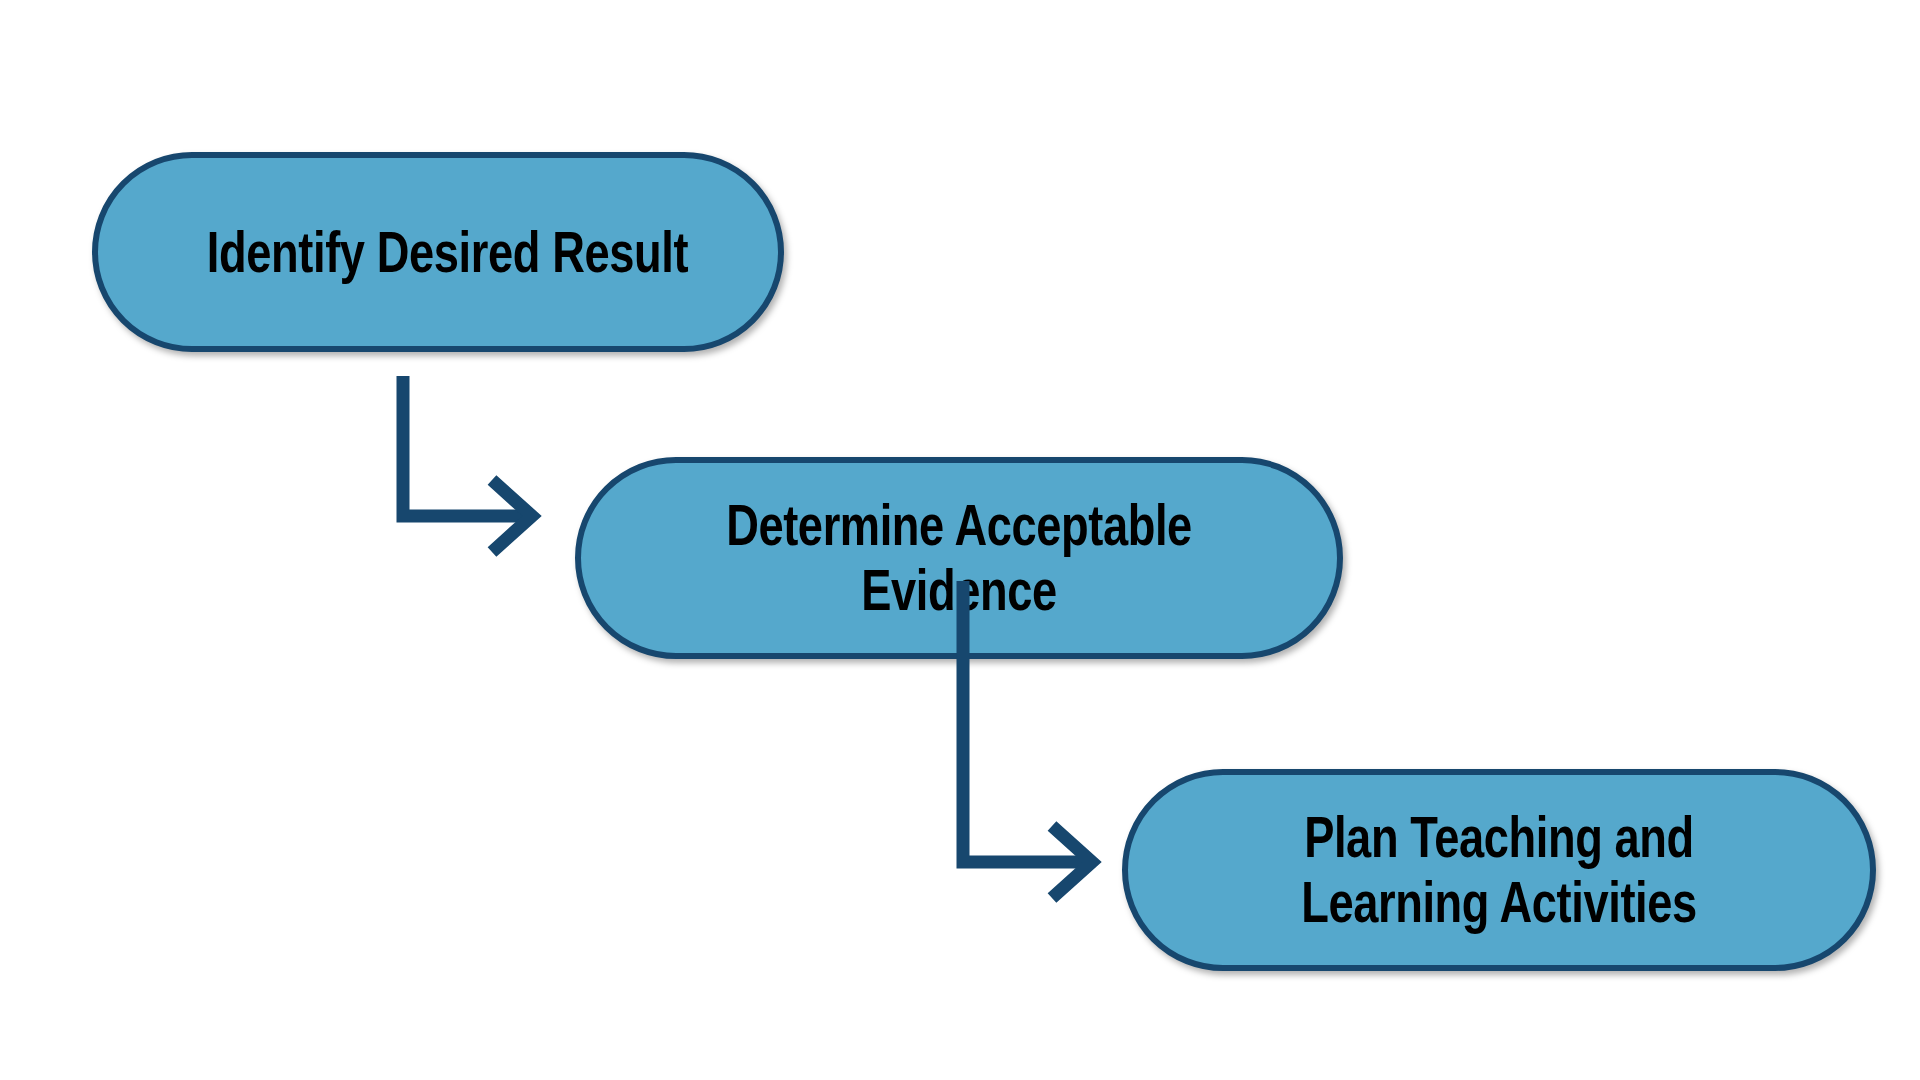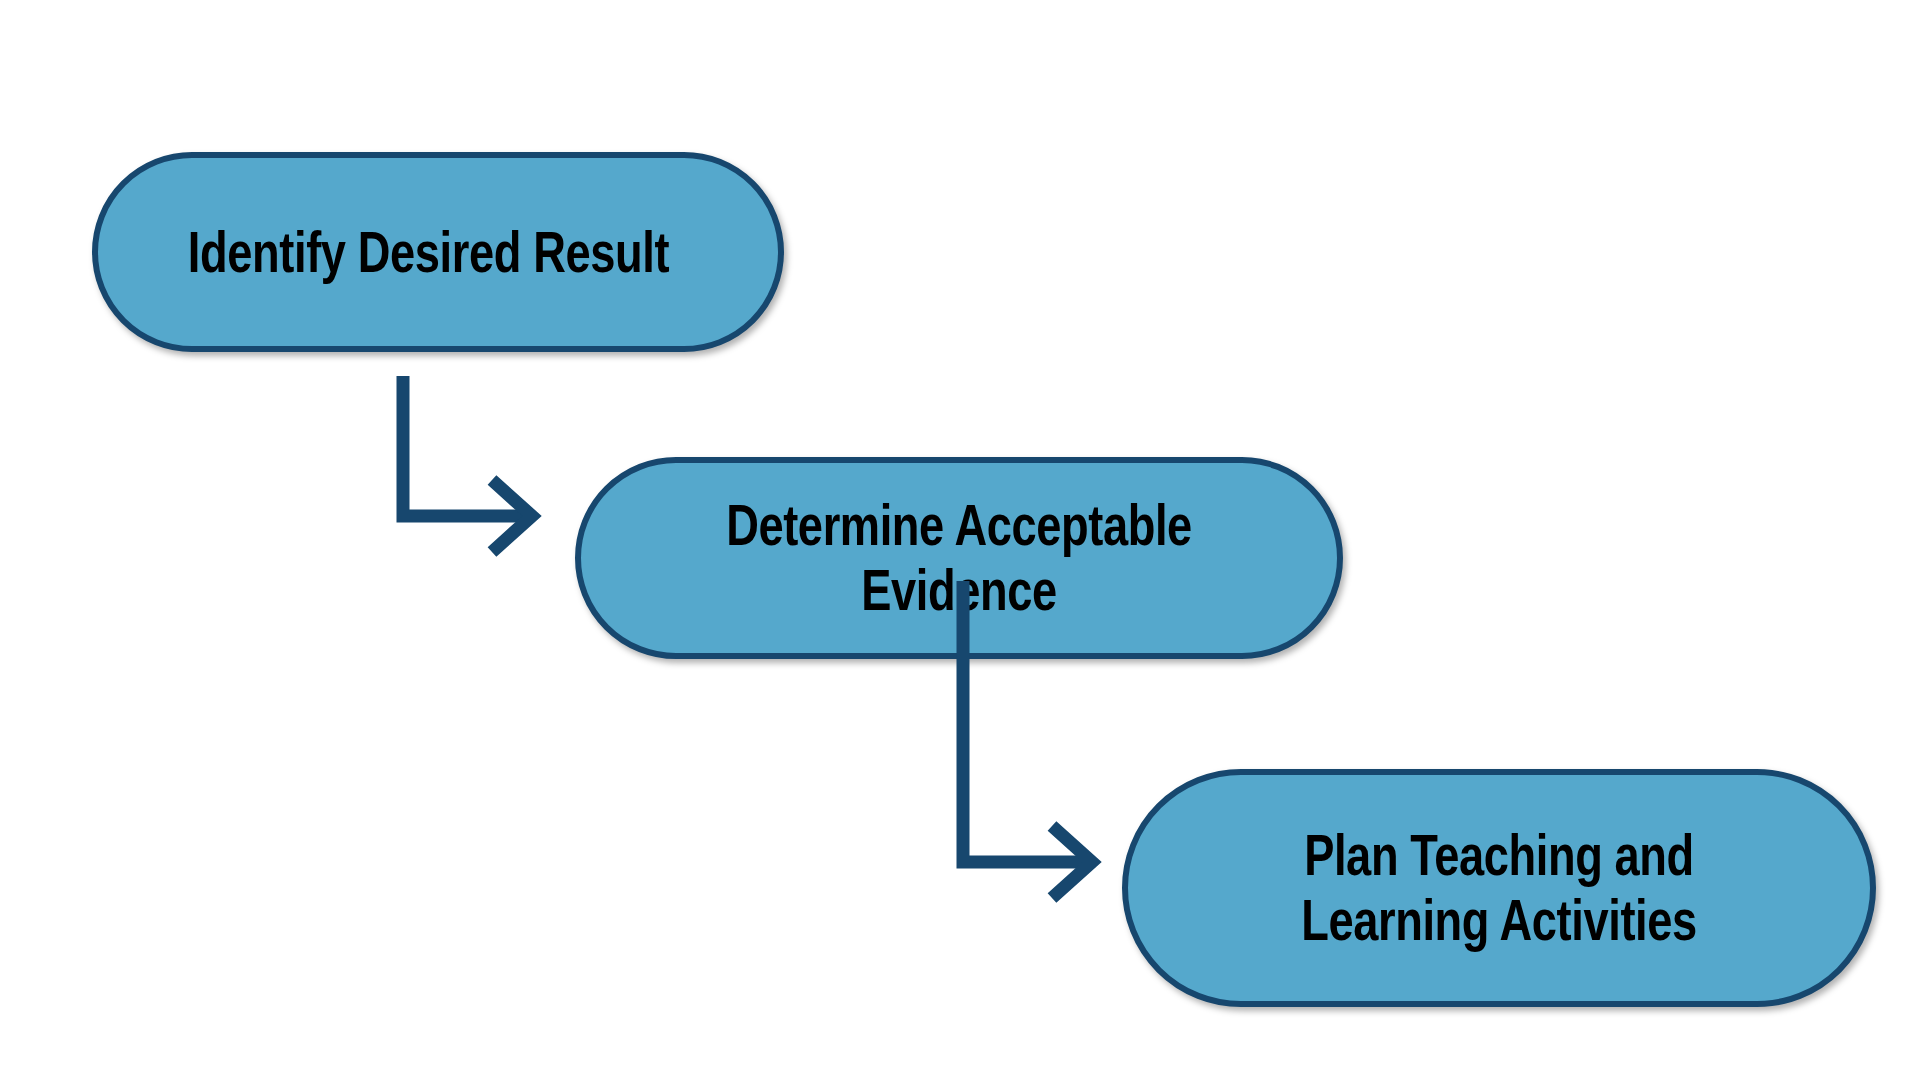--- a/index.html
+++ b/index.html
@@ -18,21 +18,21 @@
     background: var(--bg, #ffffff);
     overflow: hidden;
   }
 
   
   .node {
     position: absolute;
     box-sizing: border-box;
     display: flex;
     align-items: center;
-    justify-content: flex-start;
+    justify-content: flex-end;
     text-align: center;
     border-style: solid;
     border-width: 6px;
     border-radius: 999px;
     background: #55A8CC;
     border-color: #17476E;
     color: #000000;
     font-family: "Liberation Sans", sans-serif;
     font-weight: bold;
     font-stretch: condensed;
@@ -43,21 +43,21 @@
   .node-label {
     display: block;
     padding: 0 22px;
     transform: scaleX(0.78);
     transform-origin: center center;
     white-space: pre-line;
   }
 
   #node-1 { left: 92px;   top: 152px; width: 692px; height: 200px; font-size: 58px; }
   #node-2 { left: 575px;  top: 457px; width: 768px; height: 202px; font-size: 58px; }
-  #node-3 { left: 1122px; top: 769px; width: 754px; height: 238px; font-size: 58px; }
+  #node-3 { left: 1122px; top: 769px; width: 754px; height: 202px; font-size: 58px; }
 
   
   .arrow-svg {
     position: absolute;
     overflow: visible;
     pointer-events: none;
   }
   #arrow-1 { left: 380px; top: 370px;  width: 180px; height: 180px; }
   #arrow-2 { left: 940px; top: 575px;  width: 180px; height: 315px; }
   .arrow-path {

